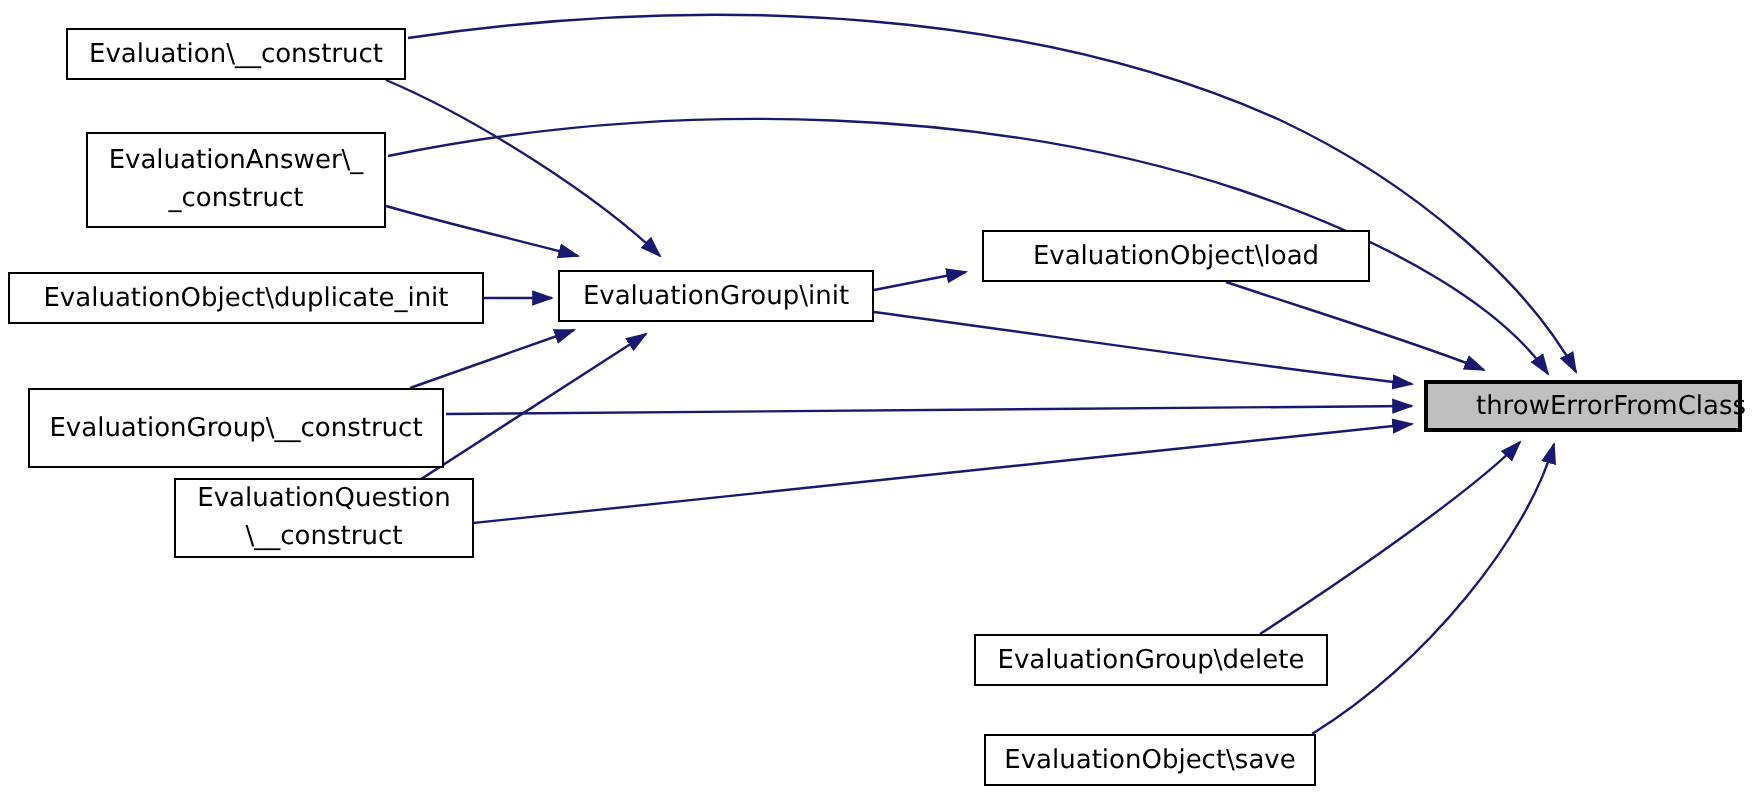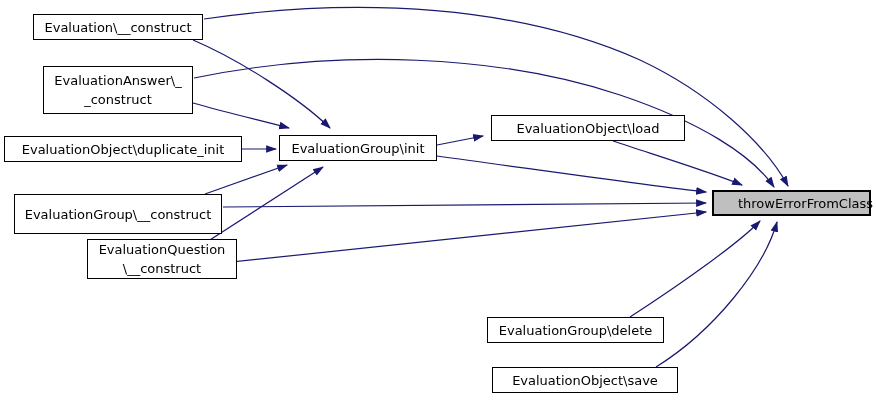--- a/index.html
+++ b/index.html
@@ -84,15 +84,15 @@
 \__construct</div>
 
   <div class="node" style="left:279px; top:135px; width:158px; height:26px;">EvaluationGroup\init</div>
 
   <div class="node" style="left:491px; top:115px; width:194px; height:26px;">EvaluationObject\load</div>
 
   <div class="node highlight" style="left:712px; top:190px; width:159px; height:26px;">throwErrorFromClass</div>
 
   <div class="node" style="left:487px; top:317px; width:177px; height:26px;">EvaluationGroup\delete</div>
 
-  <div class="node" style="left:492px; top:367px; width:186px; height:26px;">EvaluationObject\save</div>
+  <div class="node" style="left:492px; top:367px; width:166px; height:26px;">EvaluationObject\save</div>
 
 </div>
 
 </body></html>

